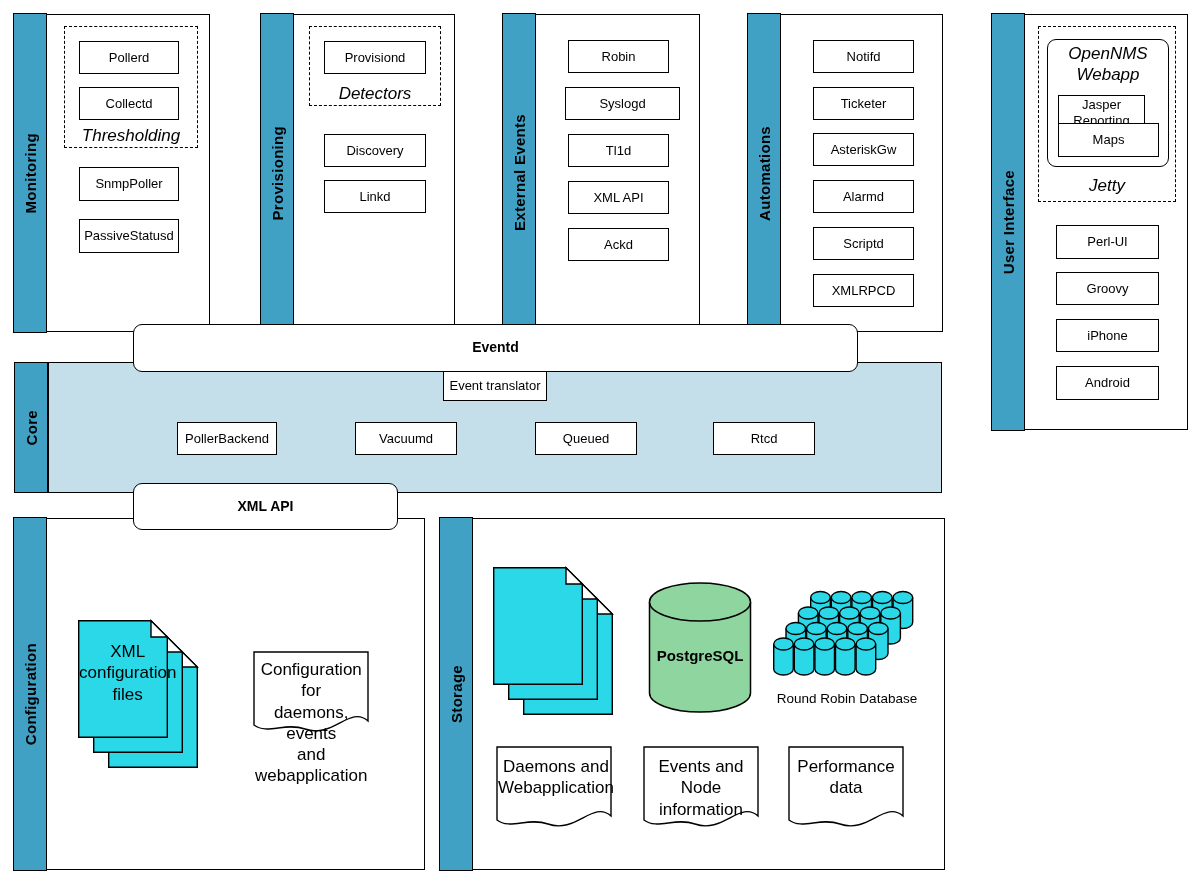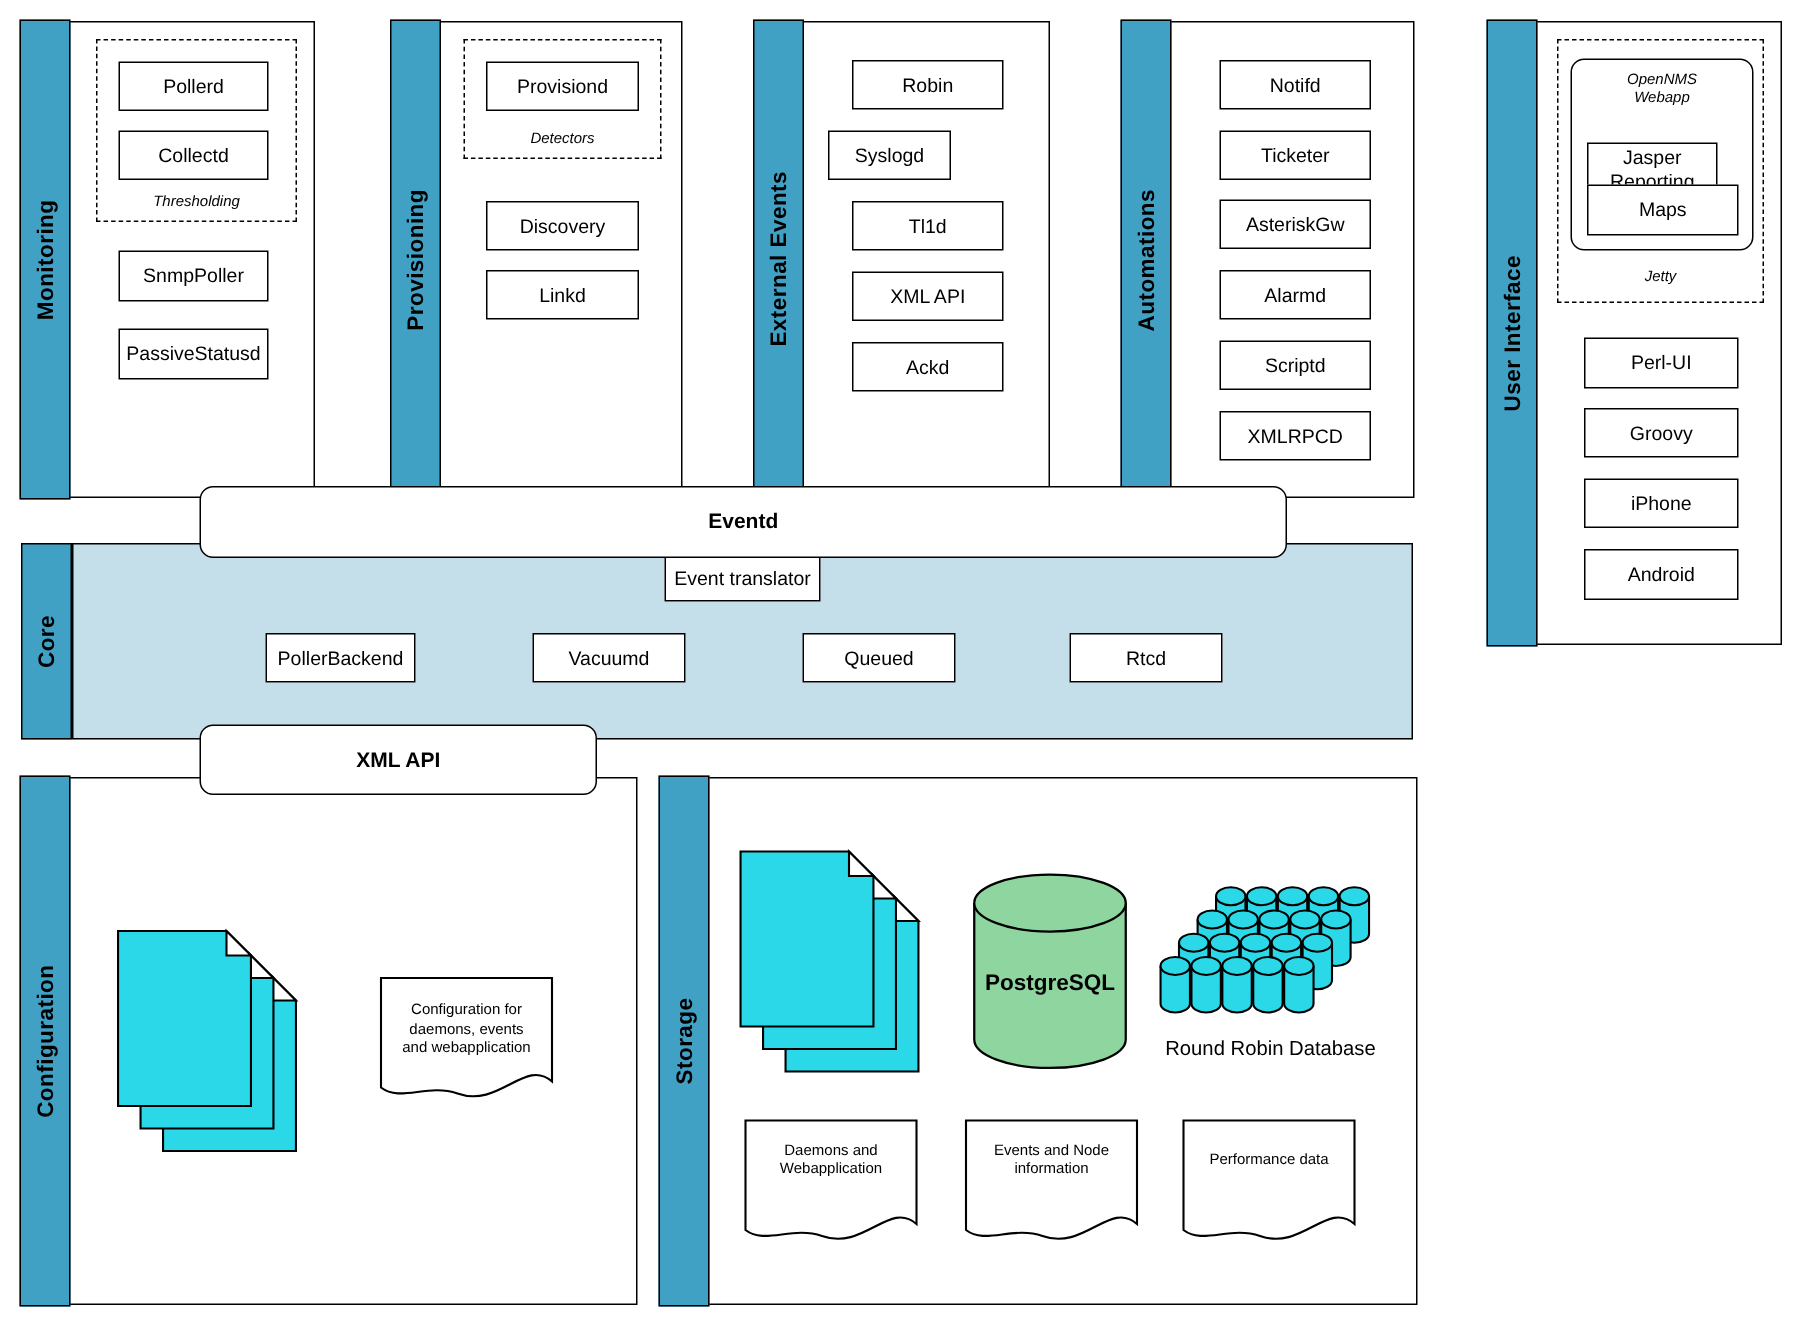--- a/index.html
+++ b/index.html
@@ -13,21 +13,21 @@
   .vlabel{ writing-mode:vertical-rl; transform:rotate(180deg); font-weight:700;
            font-size:15px; letter-spacing:.3px; white-space:nowrap; }
 
   .box   { position:absolute; border:1.5px solid #000; background:#fff;
            display:grid; place-items:center; text-align:center;
            font-size:13px; line-height:1.22; white-space:pre-line; }
   .rounded { border-radius:9px; }
   .bold  { font-weight:700; font-size:14px; }
   .dashed{ position:absolute; border:1.5px dashed #000; background:transparent; }
   .lbl   { position:absolute; display:grid; place-items:center; text-align:center;
-           font-size:10px; line-height:1.25; white-space:pre-line; }
+           font-size:17px; line-height:1.25; white-space:pre-line; }
   .ital  { font-style:italic; }
   .band  { position:absolute; border:1.5px solid #000; background:var(--band); }
   .barblock { position:absolute; border:1.6px solid #000; background:var(--bar);
            display:flex; align-items:center; justify-content:center; }
 
   svg.shape { position:absolute; overflow:visible; }
   .cyanfill  { fill:var(--cyan);  stroke:#000; stroke-width:1.4px; }
   .whitefill { fill:#fff;         stroke:#000; stroke-width:1.4px; }
   .greenfill { fill:var(--green); stroke:#000; stroke-width:1.5px; }
 </style>
@@ -73,21 +73,21 @@
     <div class="lbl ital" style="left:47px;top:68px;width:132px;height:20px">Detectors</div>
     <div class="box" style="left:62px;top:119px;width:102px;height:33px">Discovery</div>
     <div class="box" style="left:62px;top:165px;width:102px;height:33px">Linkd</div>
   </div>
 
   <div class="frame" style="left:503px;top:14px;width:197px;height:318px">
     <div class="bar">
       <span class="vlabel">External Events</span>
     </div>
     <div class="box" style="left:64px;top:25px;width:101px;height:33px">Robin</div>
-    <div class="box" style="left:48px;top:72px;width:82px;height:33px">Syslogd</div>
+    <div class="box" style="left:61px;top:72px;width:115px;height:33px">Syslogd</div>
     <div class="box" style="left:64px;top:119px;width:101px;height:33px">Tl1d</div>
     <div class="box" style="left:64px;top:166px;width:101px;height:33px">XML API</div>
     <div class="box" style="left:64px;top:213px;width:101px;height:33px">Ackd</div>
   </div>
 
   <div class="frame" style="left:748px;top:14px;width:195px;height:318px">
     <div class="bar">
       <span class="vlabel">Automations</span>
     </div>
     <div class="box" style="left:64px;top:25px;width:101px;height:33px">Notifd</div>
@@ -118,20 +118,23 @@
 
   <div class="frame" style="left:14px;top:518px;width:411px;height:352px">
     <div class="bar">
       <span class="vlabel">Configuration</span>
     </div>
     <svg class="shape" style="left:63px;top:101px" width="124" height="152">
       <use href="#page" x="30" y="30"></use>
       <use href="#page" x="15" y="15"></use>
       <use href="#page" x="0" y="0"></use>
     </svg>
+    <div class="lbl" style="left:64px;top:122px;width:90px;height:60px">XML
+configuration
+files</div>
     <svg class="shape" style="left:238px;top:132px" width="117" height="90">
       <use href="#wdoc"></use>
     </svg>
     <div class="lbl" style="left:240px;top:140px;width:112px;height:56px">Configuration for
 daemons, events
 and webapplication</div>
   </div>
 
   <div class="frame" style="left:440px;top:518px;width:505px;height:352px">
     <div class="bar">

